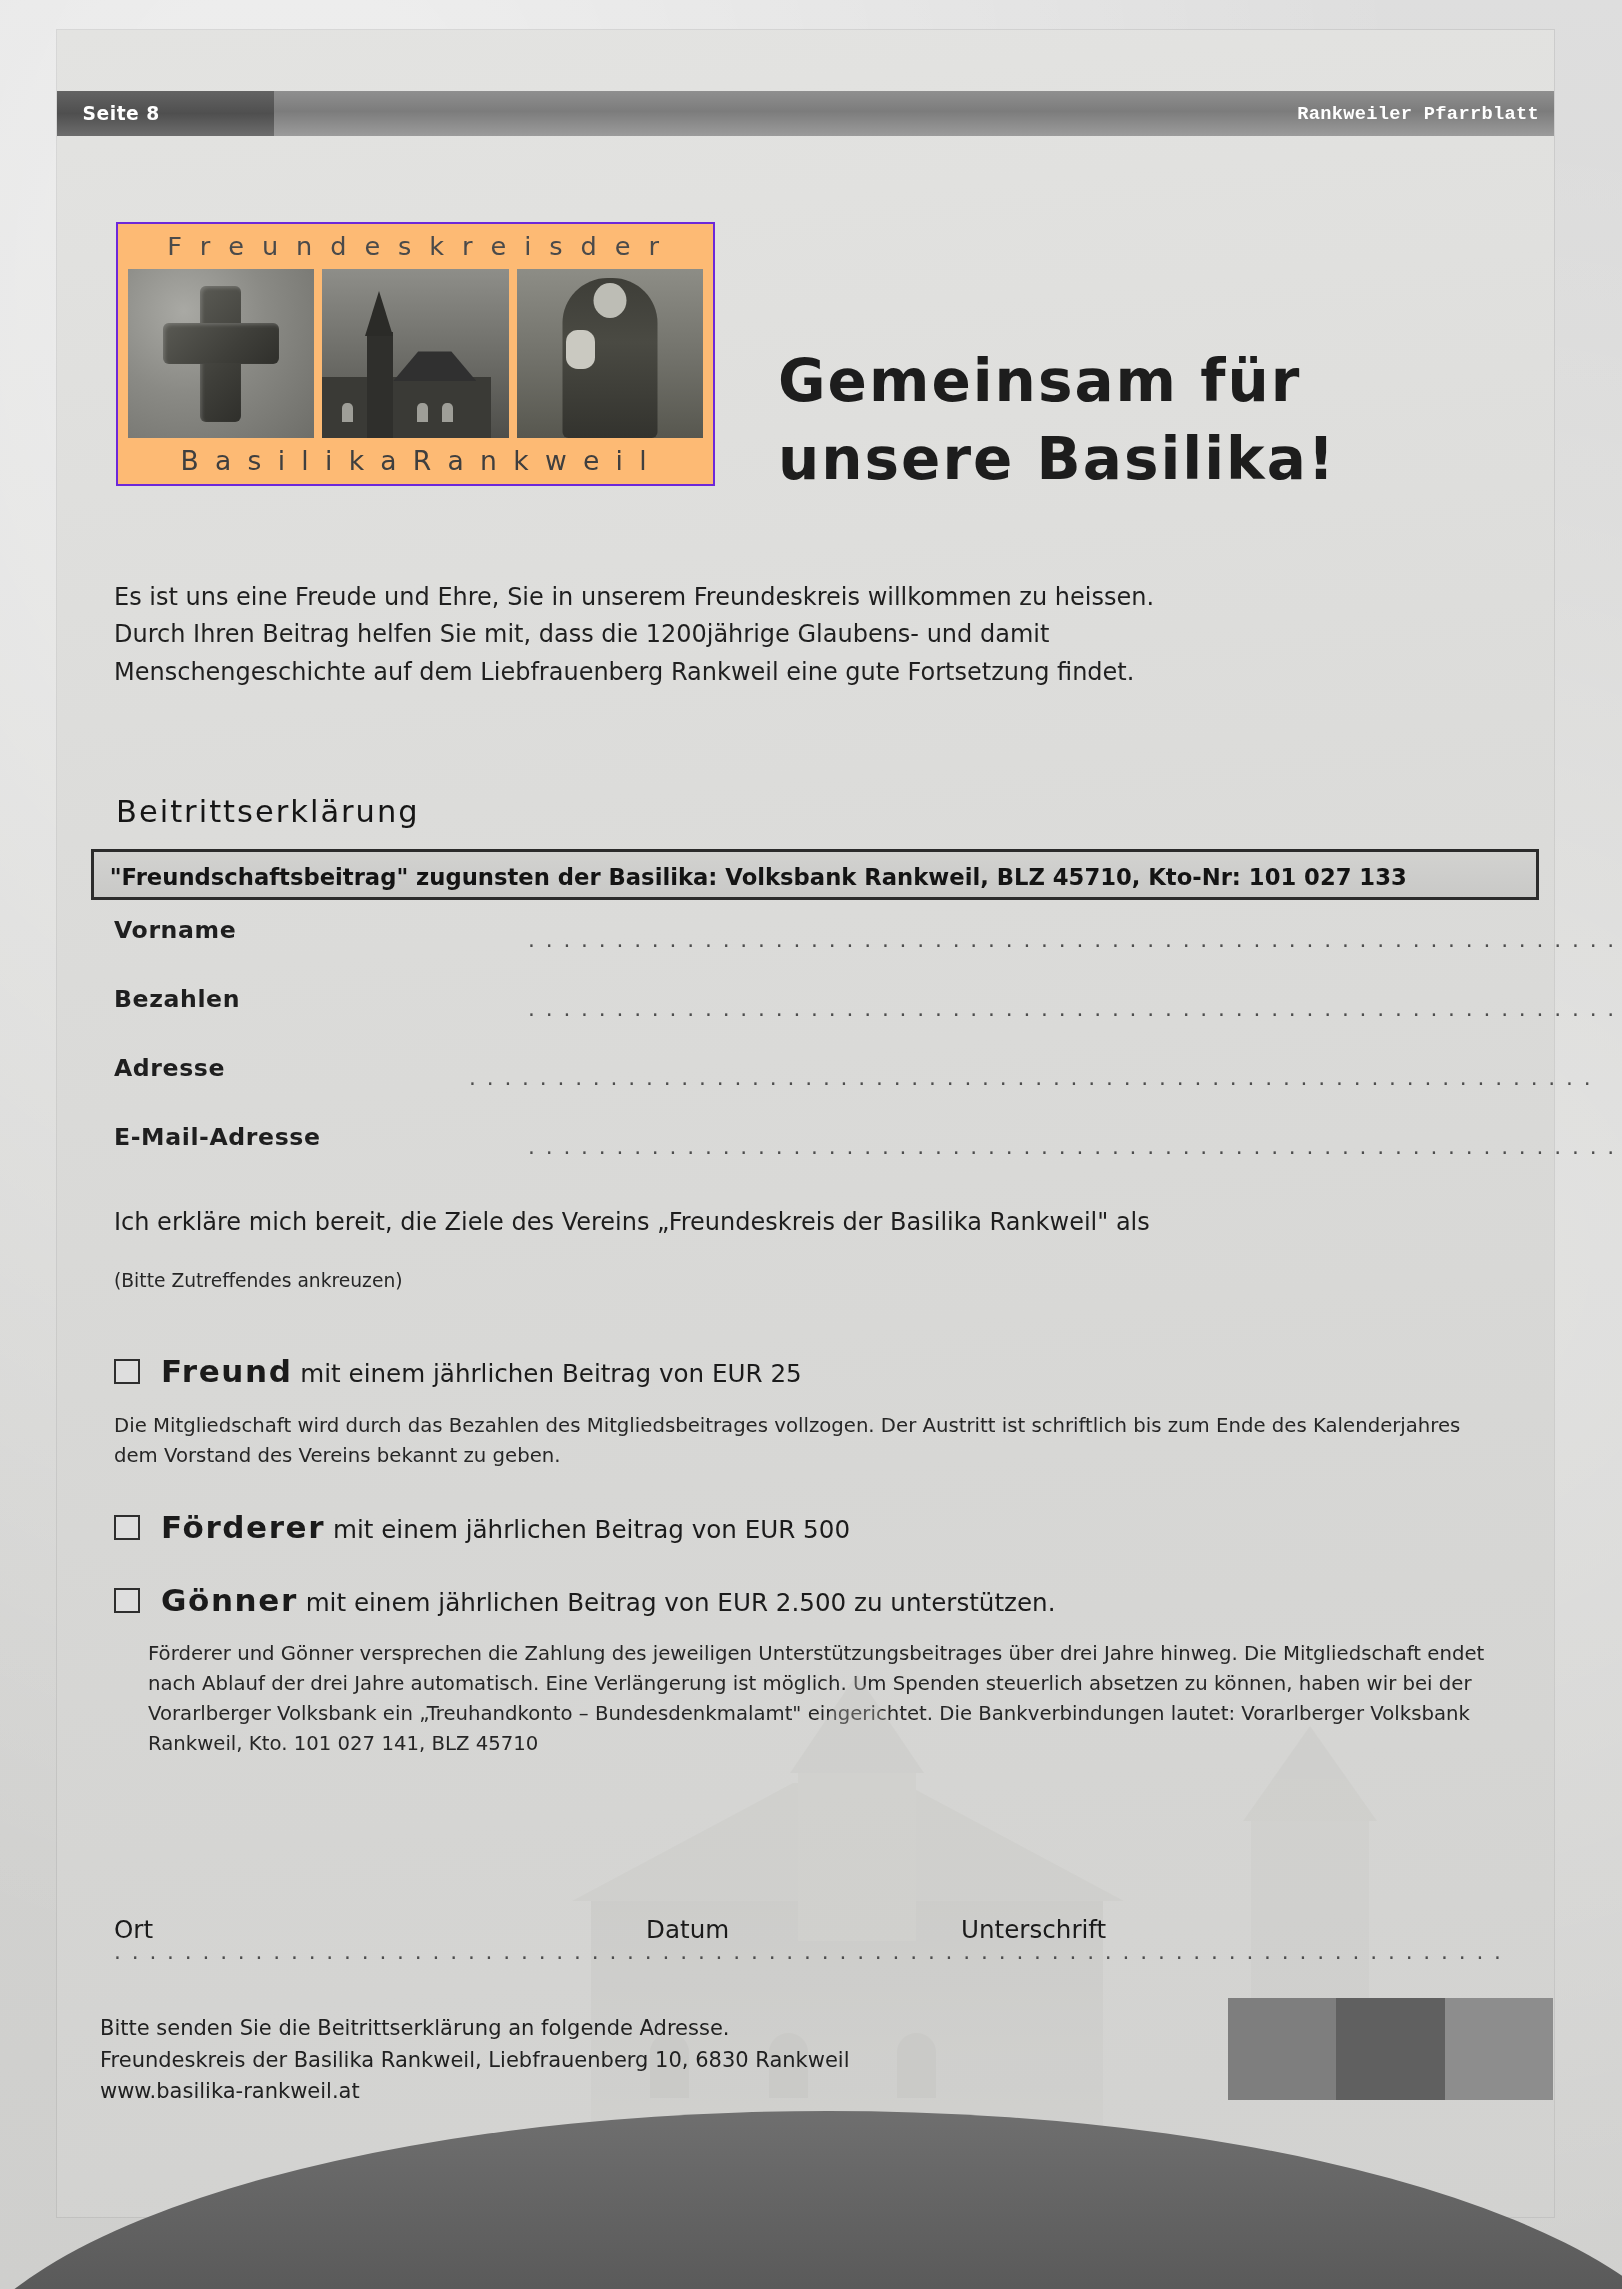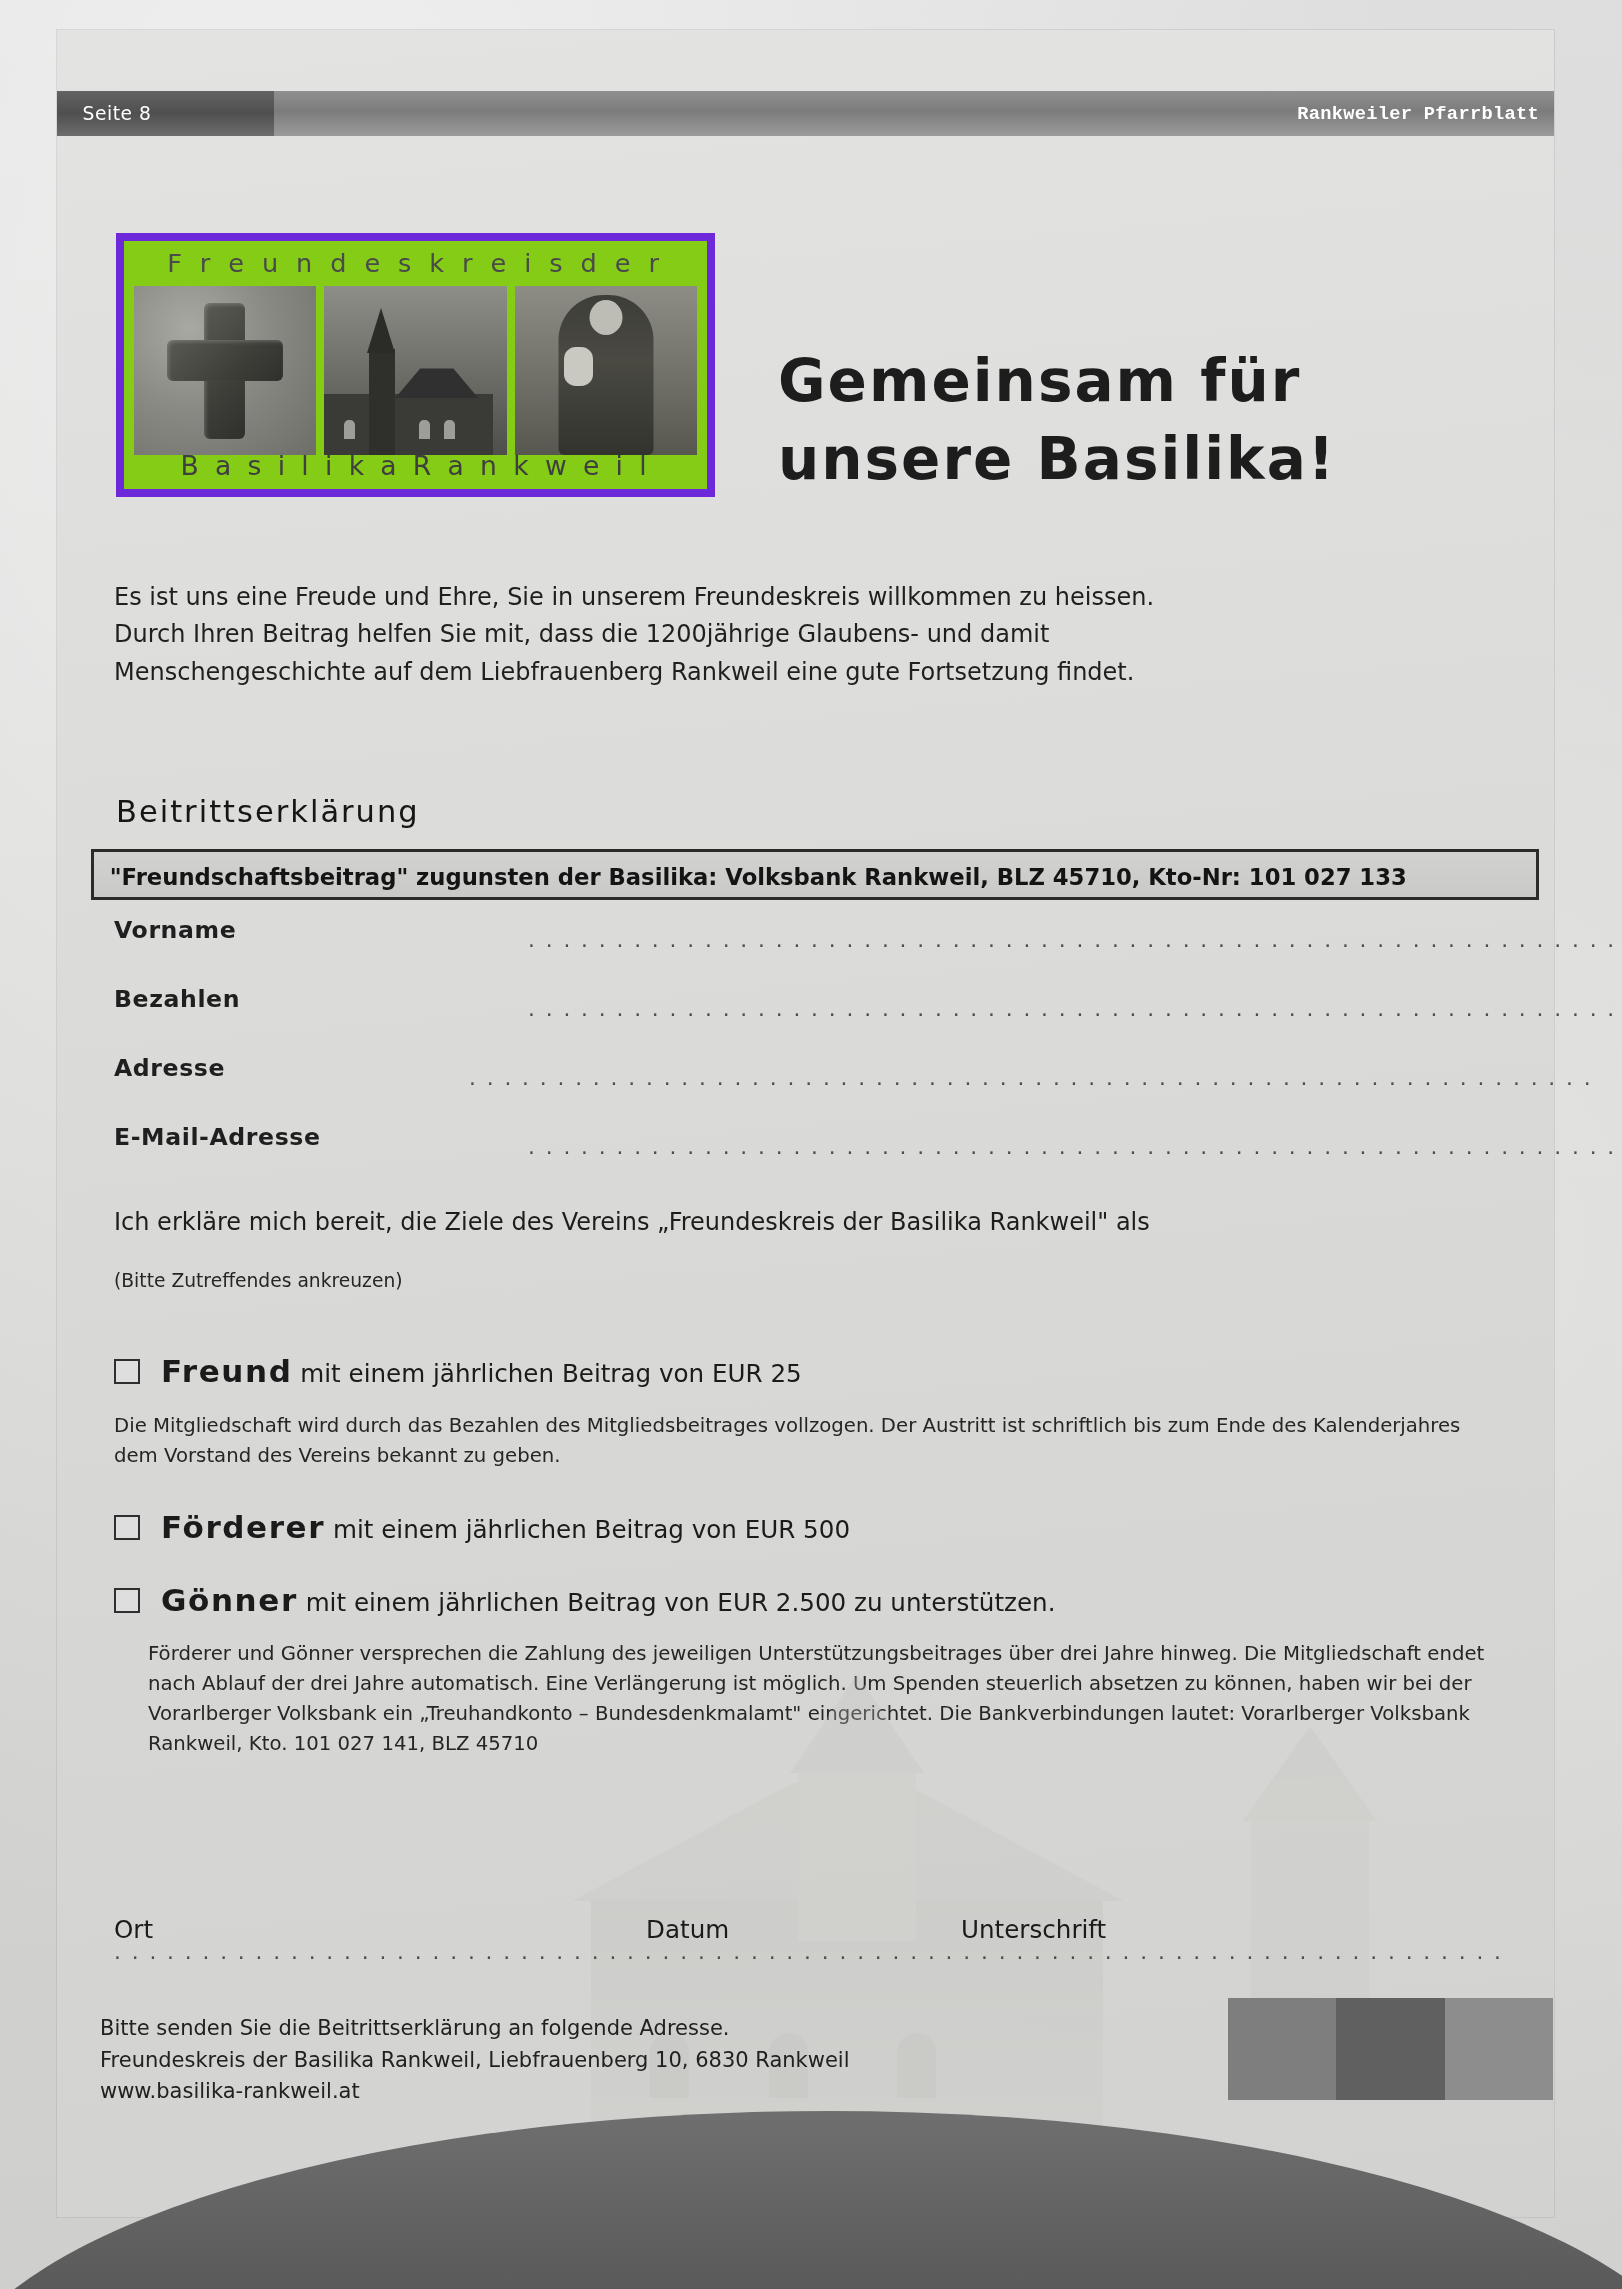--- a/index.html
+++ b/index.html
@@ -53,45 +53,45 @@
     width: 217px;
     height: 45px;
     background: linear-gradient(180deg, #636363 0%, #4f4f4f 50%, #6d6d6d 100%);
   }
   .header-left span {
     position: absolute;
     left: 25.6px;
     top: 11.8px;
     color: #ffffff;
     font-size: 18.7px;
-    font-weight: normal;
+    font-weight: bold;
     letter-spacing: 0.5px;
     font-family: "DejaVu Sans", sans-serif;
     text-align: right;
   }
   .header-right {
     position: absolute;
     right: 15px;
     top: 11.8px;
     color: #ffffff;
     font-size: 18.7px;
     font-weight: bold;
     letter-spacing: 0.3px;
     font-family: Liberation Mono, monospace;
   }
 
   
   .logo-box {
     position: absolute;
     left: 116px;
-    top: 233px;
+    top: 222px;
     width: 599px;
     height: 264px;
-    border: 8px solid #6d28d9;
-    background: #84cc16;
+    border: 2px solid #6d28d9;
+    background: #fdba74;
     box-sizing: border-box;
   }
   .logo-top-label {
     position: absolute;
     left: 0; top: 0;
     width: 100%;
     height: 43px;
     color: #4a4a4a;
     font-size: 25.6px;
     letter-spacing: 4.9px;

